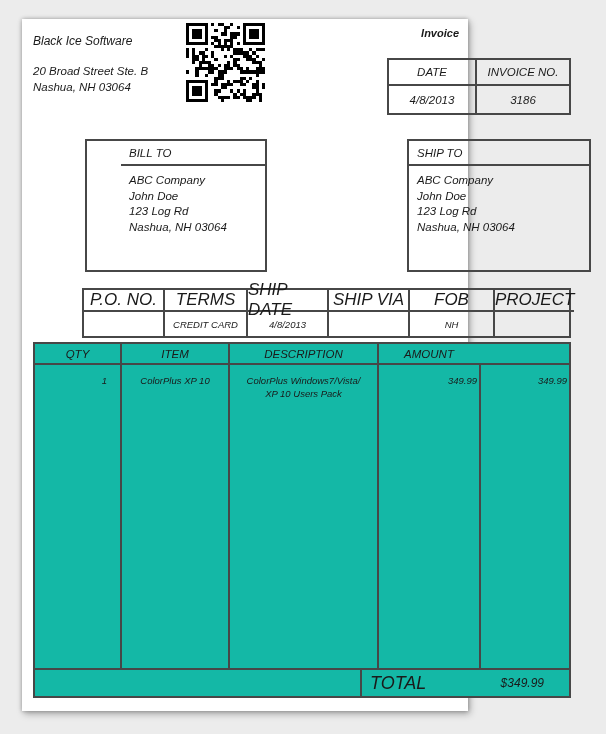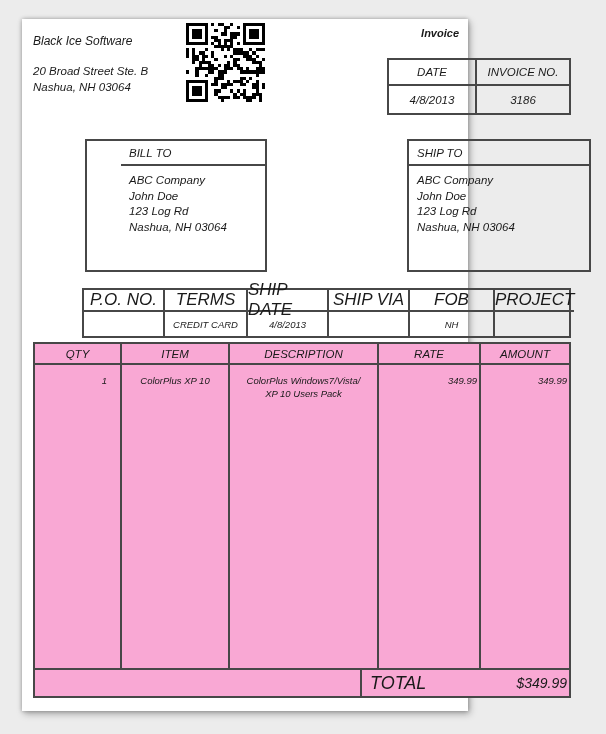--- a/index.html
+++ b/index.html
@@ -54,37 +54,37 @@
     position:absolute; left:60px; top:269px; width:489px; height:50px;
     display:grid; grid-template-columns:79px 83px 81px 81px 85px 1fr; grid-template-rows:22px 1fr;
     border:2px solid var(--border);
   }
   .po-table > div{ display:flex; align-items:center; justify-content:center; }
   .po-table > div:not(:nth-child(6n+1)){ border-left:2px solid var(--border); }
   .po-table > .po-h{ border-bottom:2px solid var(--border); font-size:17px; }
   .po-table > .po-v{ font-size:9.5px; }
 
   
-  .items{ position:absolute; left:11px; top:323px; width:538px; border:2px solid var(--border); background:#f9a8d4; }
+  .items{ position:absolute; left:11px; top:323px; width:538px; border:2px solid var(--border); background:#14b8a6; }
   .items-header, .items-body{ display:grid; grid-template-columns:85px 108px 149px 102px 1fr; }
   .items-header{ height:21px; border-bottom:2px solid var(--border); }
   .items-header > div{ display:flex; align-items:center; justify-content:center; font-size:11.5px; }
   .items-body{ height:305px; border-bottom:2px solid var(--border); }
   .items-header > div:not(:first-child), .items-body > div:not(:first-child){ border-left:2px solid var(--border); }
   .items-body > div{ padding-top:9px; font-size:9.5px; line-height:13px; }
   .cell-qty{ text-align:right; padding-right:13px; }
   .cell-item{ text-align:center; }
   .cell-desc{ text-align:center; }
   .cell-rate, .cell-amount{ text-align:right; padding-right:2px; }
 
   .items-total{ display:grid; grid-template-columns:327px 1fr; height:26px; }
   .items-total > .total-spacer{ border-right:2px solid var(--border); }
   .items-total > .total-cell{ display:flex; align-items:center; }
   .total-label{ padding-left:8px; font-size:18px; }
-  .total-amount{ margin-left:auto; padding-right:2px; font-size:14px; }
+  .total-amount{ margin-left:auto; padding-right:25px; font-size:12px; }
 </style>
 </head>
 <body>
 
 <div class="page">
 
   <div class="company-name">Black Ice Software</div>
   <div class="company-address">
     <div>20 Broad Street Ste. B</div>
     <div>Nashua, NH 03064</div>
@@ -427,21 +427,20 @@
     <div class="po-v"></div>
     <div class="po-v">NH</div>
     <div class="po-v"></div>
   </div>
 
   <div class="items">
     <div class="items-header">
       <div>QTY</div>
       <div>ITEM</div>
       <div>DESCRIPTION</div>
-      <div>RATE</div>
       <div>AMOUNT</div>
     </div>
 
     <div class="items-body">
       <div class="cell-qty">1</div>
       <div class="cell-item">ColorPlus XP 10</div>
       <div class="cell-desc">
         <div>ColorPlus Windows7/Vista/</div>
         <div>XP 10 Users Pack</div>
       </div>

